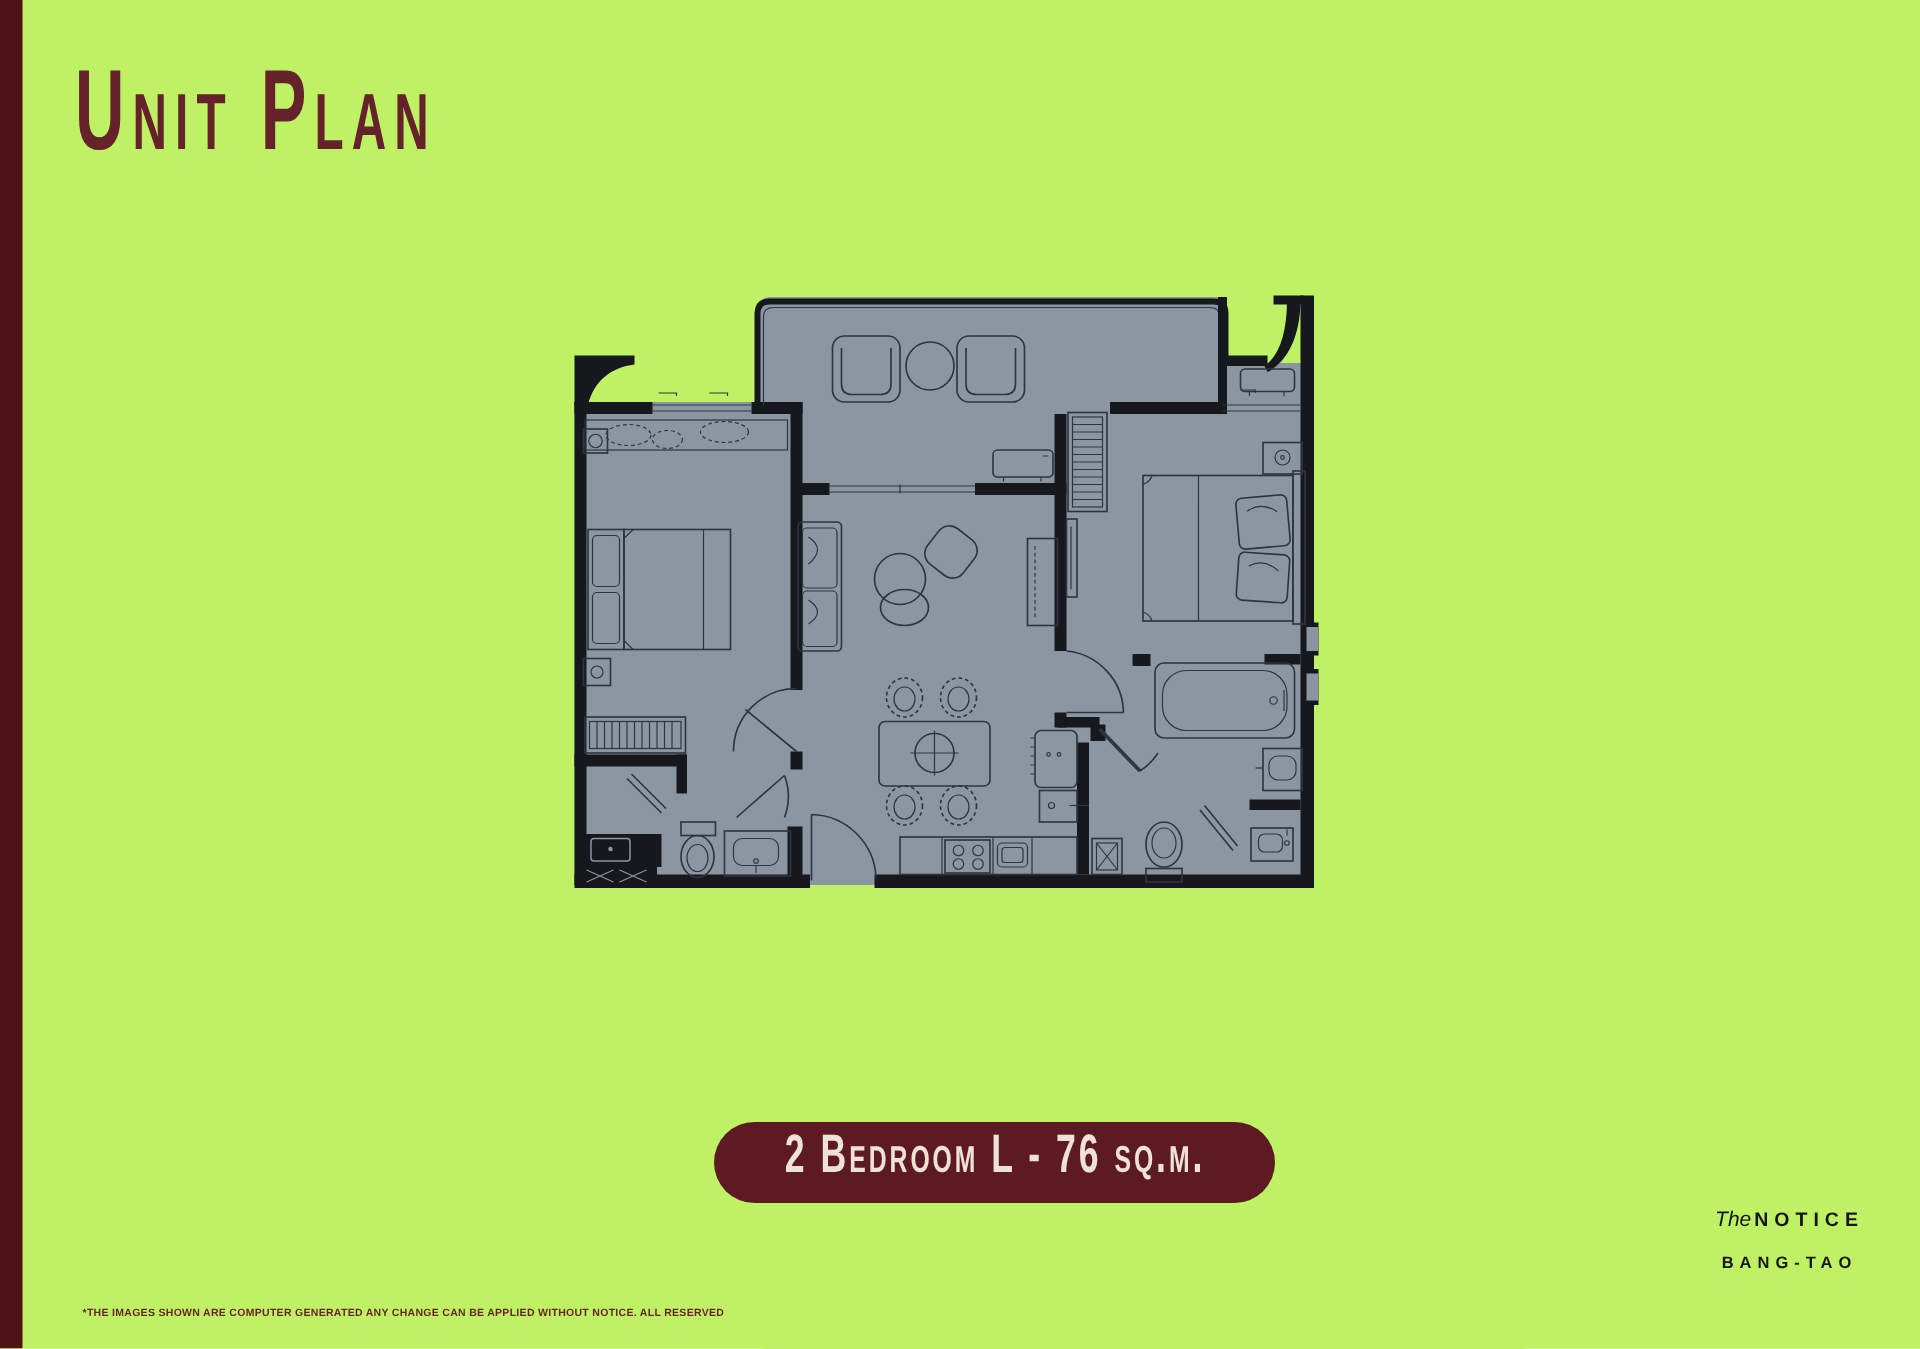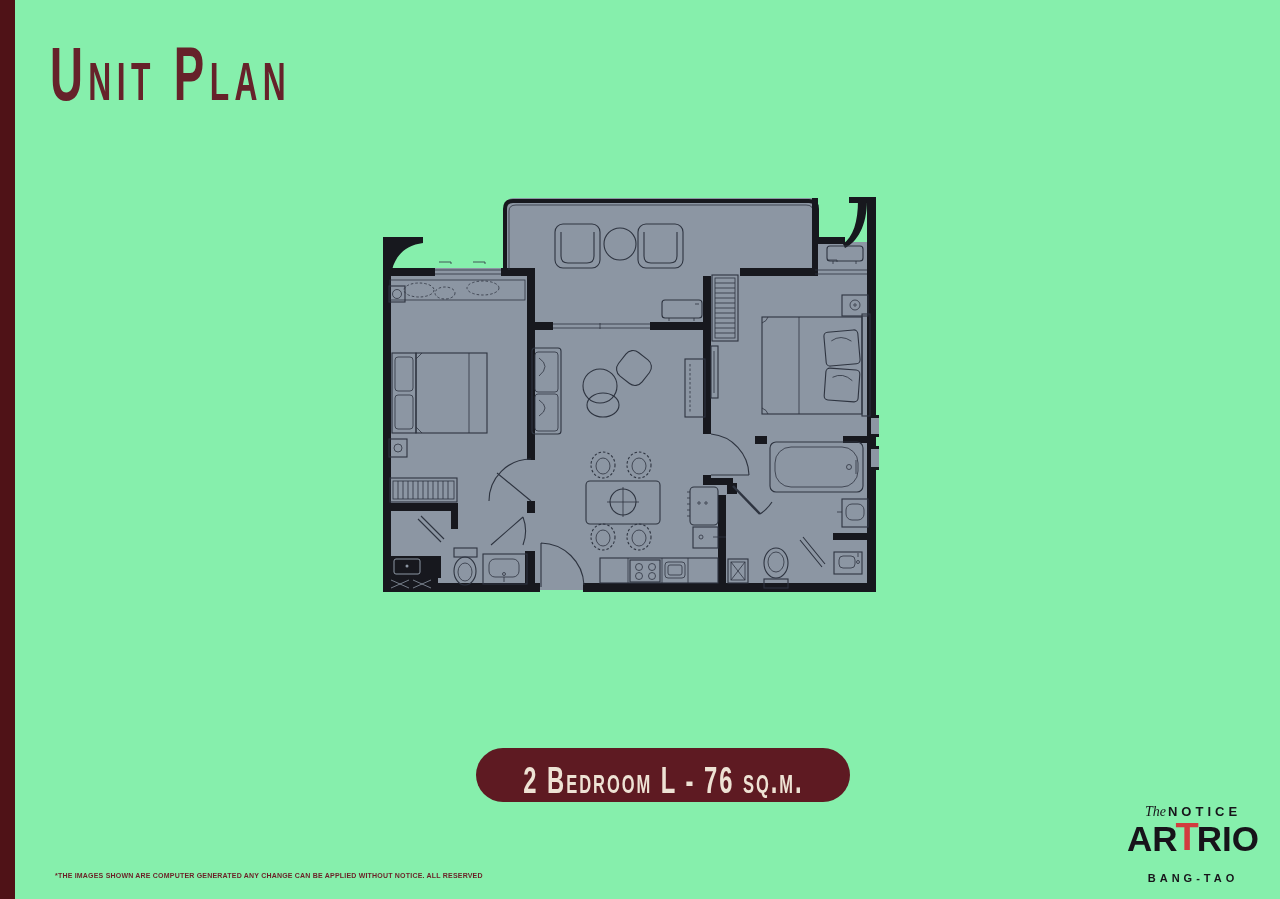--- a/index.html
+++ b/index.html
@@ -1,29 +1,29 @@
 <!DOCTYPE html>
 <html><head>
 <meta charset="utf-8">
 <style>
   html,body{margin:0;padding:0;}
   body{font-family:"Liberation Sans",sans-serif;}
-  .page{position:relative;width:1280px;height:899px;background:#86efac;overflow:hidden;}
+  .page{position:relative;width:1280px;height:899px;background:#bef264;overflow:hidden;}
   .stripe{position:absolute;left:0;top:0;width:15px;height:899px;background:#4f1217;}
   .title{position:absolute;left:50px;top:30px;color:#66222a;font-size:76px;font-weight:600;
          font-variant:small-caps;letter-spacing:9px;transform:scaleX(.60);transform-origin:left top;
          white-space:nowrap;}
   .plan{position:absolute;left:381px;top:196px;}
   .badge{position:absolute;left:476px;top:748px;width:374px;height:54px;background:#5e1a22;
-         border-radius:27px;display:flex;align-items:flex-end;justify-content:center;}
+         border-radius:27px;display:flex;align-items:flex-start;justify-content:center;}
   .badge-label{color:#eee2d4;font-size:36px;font-weight:600;font-variant:small-caps;letter-spacing:3px;
          transform:scaleX(.66);white-space:nowrap;}
   .logo{position:absolute;left:1118px;top:804px;width:150px;text-align:center;color:#17141a;}
   .logo-top{font-size:13px;letter-spacing:4px;font-weight:700;white-space:nowrap;}
-  .logo-the{font-family:Liberation Serif, serif;font-style:italic;font-weight:400;font-size:14px;
+  .logo-the{font-family:Liberation Sans, sans-serif;font-style:italic;font-weight:400;font-size:14px;
          letter-spacing:0;margin-right:2px;margin-top:14px;}
   .logo-main{font-size:35px;font-weight:700;letter-spacing:0;line-height:.95;white-space:nowrap;}
   .logo-accent{color:#d23c3e;font-size:38px;position:relative;top:-1px;margin:0 -2px;}
   .logo-loc{font-size:11px;font-weight:700;letter-spacing:4px;margin-top:16px;white-space:nowrap;}
   .disclaimer{position:absolute;left:55px;top:872px;font-size:7px;color:#6b1f26;letter-spacing:.2px;
          font-weight:700;white-space:nowrap;}
   
   .wl{fill:#17181e;stroke:none;}
   .fn{fill:none;stroke:#2e3440;stroke-width:1.1;}
   .fn2{fill:none;stroke:#2e3440;stroke-width:.8;}
@@ -306,18 +306,17 @@
       </g>
     </g>
   </svg>
 
   <div class="badge">
     <span class="badge-label">2 Bedroom L - 76 sq.m.</span>
   </div>
 
   <div class="logo">
     <div class="logo-top"><span class="logo-the">The</span><span>NOTICE</span></div>
-    <div class="logo-main"><span>AR</span><span class="logo-accent">T</span><span>RIO</span></div>
     <div class="logo-loc">BANG-TAO</div>
   </div>
 
   <div class="disclaimer">*THE IMAGES SHOWN ARE COMPUTER GENERATED ANY CHANGE CAN BE APPLIED WITHOUT NOTICE. ALL RESERVED</div>
 </div>
 
 </body></html>

